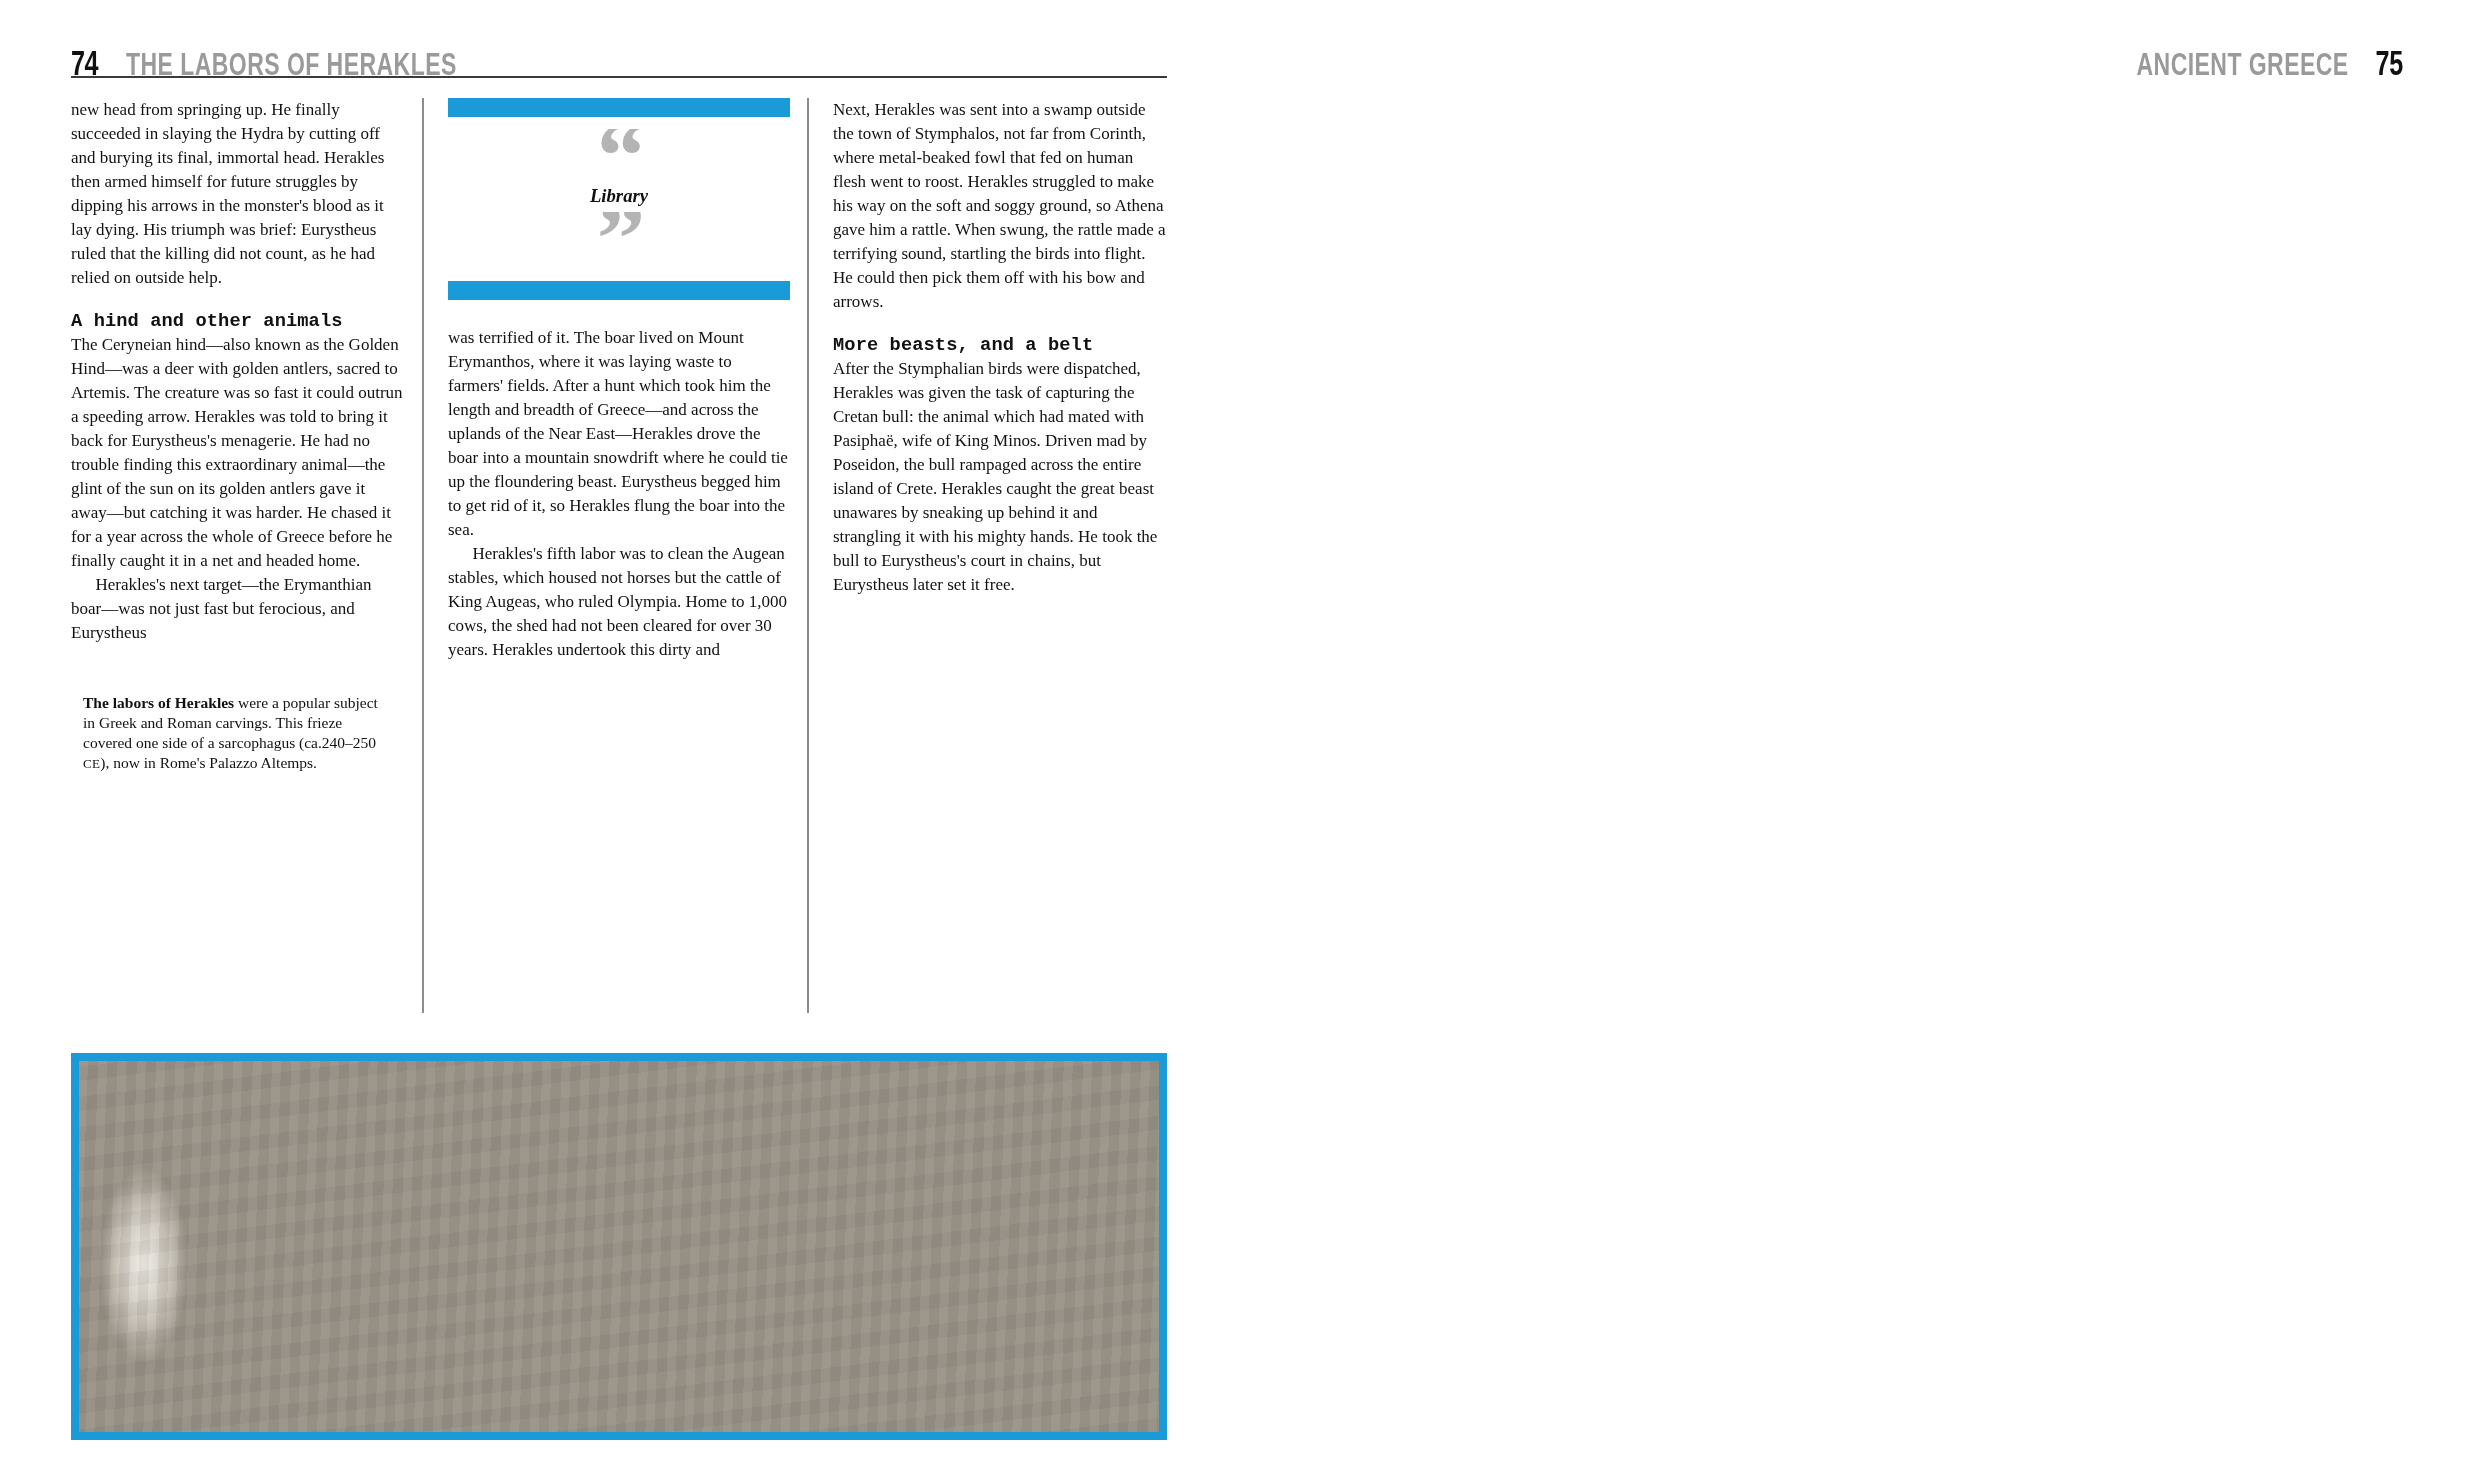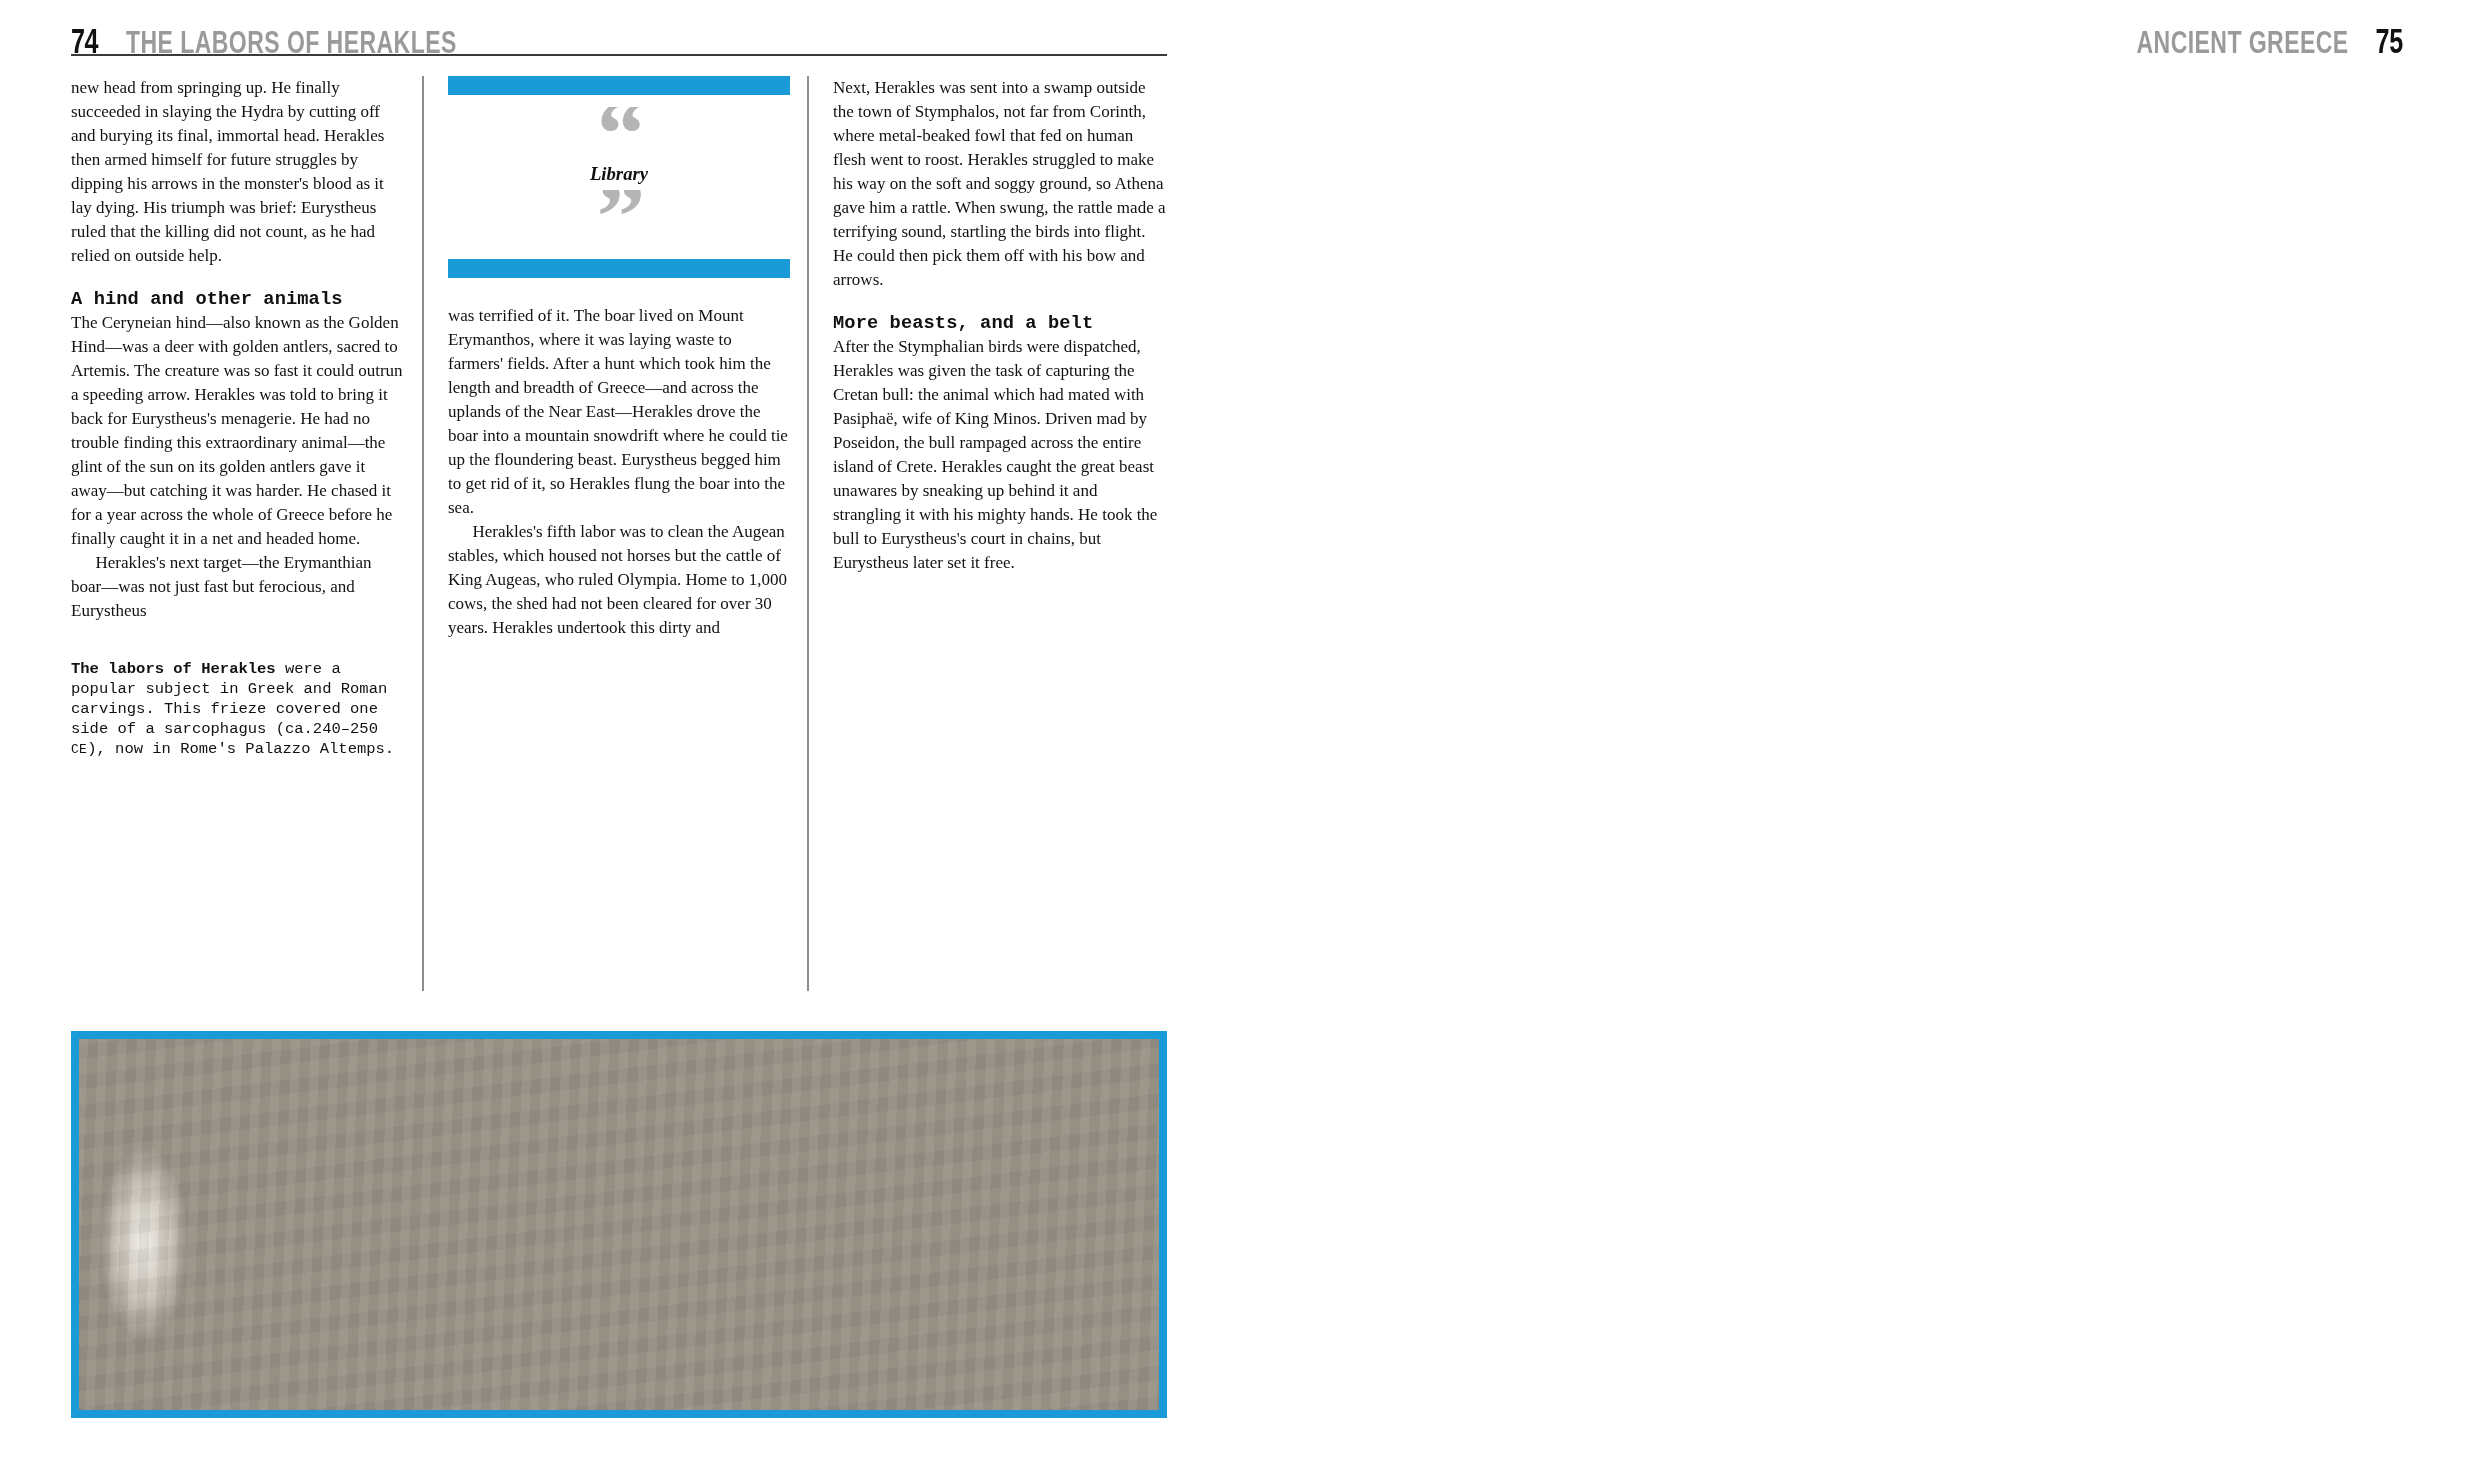--- a/index.html
+++ b/index.html
@@ -3,21 +3,21 @@
 <meta charset="utf-8">
 <style>
   html,body{margin:0;padding:0;}
   body{
     width:2475px;height:1480px;
     background:#ffffff;
     font-family:"Liberation Serif", serif;
     color:#111;
     overflow:hidden;
   }
-  .spread{position:relative;width:2475px;height:1436px;display:flex;align-items:center;}
+  .spread{position:relative;width:2475px;height:1436px;display:flex;}
   .page{position:relative;height:1480px;box-sizing:border-box;}
   .page-left{width:1237px;padding:0 0 0 0;}
   .page-right{width:1237px;}
 
   
   .runhead{
     position:absolute;top:34px;height:46px;
     display:flex;align-items:flex-end;
   }
   .runhead-left{left:71px;right:auto;}
@@ -55,21 +55,21 @@
     font-size:17px;line-height:24px;margin:0;
     text-align:left;hyphens:none;
   }
   p.body + p.body{text-indent:24.5px;}
   h3.sub{
     font-family:Liberation Mono, monospace;
     font-weight:700;font-size:18.7px;line-height:24px;
     margin:19.3px 0 0 0;letter-spacing:0.1px;
   }
   .caption{
-    font-size:15.5px;line-height:20px;margin:0;font-family:Liberation Mono, monospace;
+    font-size:15.5px;line-height:20px;margin:12px;
   }
   .caption b{font-weight:700;}
   .sc{font-size:13px;letter-spacing:0.3px;}
 
   
   .pullquote{
     position:relative;width:342px;margin:0 0 0 0;
     background:#fff;text-align:center;
   }
   .pq-bar{height:19.3px;background:#1a9bd7;}

